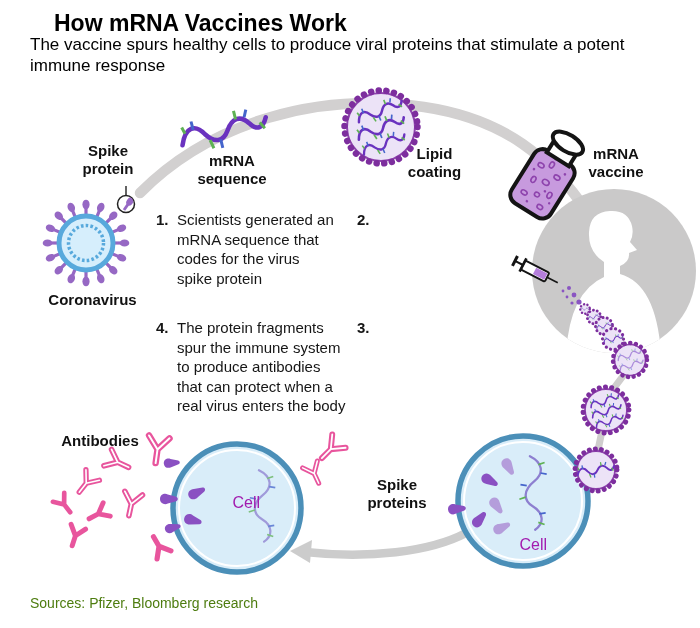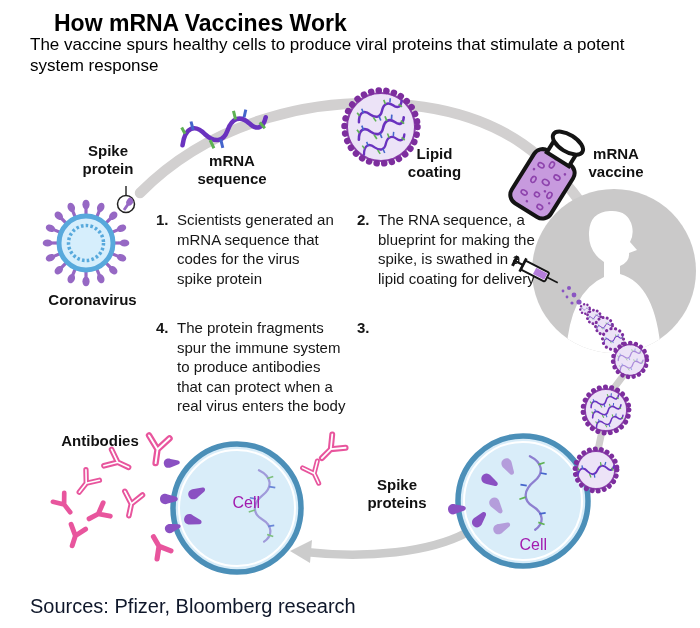--- a/index.html
+++ b/index.html
@@ -5,21 +5,21 @@
   html,body{margin:0;padding:0;background:#ffffff;}
   .canvas{position:relative;width:700px;height:628px;overflow:hidden;background:#ffffff;
           font-family:"Liberation Sans",sans-serif;color:#111;}
   .canvas svg{position:absolute;left:0;top:0;}
   .title{position:absolute;left:30px;top:10px;font-size:23px;font-weight:700;color:#000;white-space:nowrap;margin-left:24px;}
   .subtitle{position:absolute;left:30px;top:34px;width:626px;font-size:17px;line-height:1.26;color:#000;}
   .label{position:absolute;font-weight:700;font-size:15px;line-height:1.2;text-align:center;color:#111;}
   .step{position:absolute;display:flex;font-size:15px;line-height:1.3;color:#161616;}
   .step .num{font-weight:700;min-width:21px;flex:none;}
   .celllabel{position:absolute;font-size:16px;color:#a21caf;text-align:right;font-weight:400;}
-  .sources{position:absolute;left:30px;top:595px;font-size:20px;color:#0f172a;}
+  .sources{position:absolute;left:30px;top:595px;font-size:14px;color:#4d7c0f;}
 </style>
 </head>
 <body>
 
 <div class="canvas">
 
 <svg width="700" height="628" viewBox="0 0 700 628" xmlns="http://www.w3.org/2000/svg">
   <defs>
     <clipPath id="bodyClip">
           <circle cx="614" cy="271" r="82"></circle>
@@ -234,40 +234,39 @@
     <use href="#ab" transform="translate(333,447) rotate(45) scale(1.05)"></use>
     <use href="#ab" transform="translate(313,471) rotate(-25) scale(0.9)"></use>
     <use href="#abs" transform="translate(63,503) rotate(-38) scale(0.9)"></use>
     <use href="#abs" transform="translate(100,513) rotate(62) scale(0.95)"></use>
     <use href="#abs" transform="translate(76,534) rotate(18) scale(0.95)"></use>
     <use href="#abs" transform="translate(160,548) rotate(150)"></use>
   </g>
 </svg>
 
 <div class="title">How mRNA Vaccines Work</div>
-<div class="subtitle">The vaccine spurs healthy cells to produce viral proteins that stimulate a potent system response</div>
+<div class="subtitle">The vaccine spurs healthy cells to produce viral proteins that stimulate a potent immune response</div>
 
 <div class="label" style="left:68px;top:142px;width:80px;">Spike protein</div>
 <div class="label" style="left:182px;top:152px;width:100px;">mRNA sequence</div>
 <div class="label" style="left:392px;top:145px;width:85px;">Lipid coating</div>
 <div class="label" style="left:576px;top:145px;width:80px;text-align:center;">mRNA vaccine</div>
 <div class="label" style="left:50px;top:432px;width:100px;">Antibodies</div>
 <div class="label" style="left:30px;top:291px;width:125px;">Coronavirus</div>
 <div class="label" style="left:356px;top:476px;width:82px;">Spike proteins</div>
 
 <div class="celllabel" style="left:214px;top:494px;width:46px;">Cell</div>
 <div class="celllabel" style="left:501px;top:536px;width:46px;">Cell</div>
 
 <div class="step" style="left:156px;top:210px;width:178px;">
   <span class="num">1.</span>
   <span>Scientists generated an mRNA sequence that codes for the virus spike protein</span>
 </div>
 <div class="step" style="left:357px;top:210px;width:182px;">
   <span class="num">2.</span>
-  <span>The RNA sequence, a blueprint for making the spike, is swathed in a lipid coating for delivery</span>
 </div>
 <div class="step" style="left:357px;top:318px;width:192px;">
   <span class="num">3.</span>
 </div>
 <div class="step" style="left:156px;top:318px;width:192px;">
   <span class="num">4.</span>
   <span>The protein fragments spur the immune system to produce antibodies that can protect when a real virus enters the body</span>
 </div>
 
 <div class="sources">Sources: Pfizer, Bloomberg research</div>

